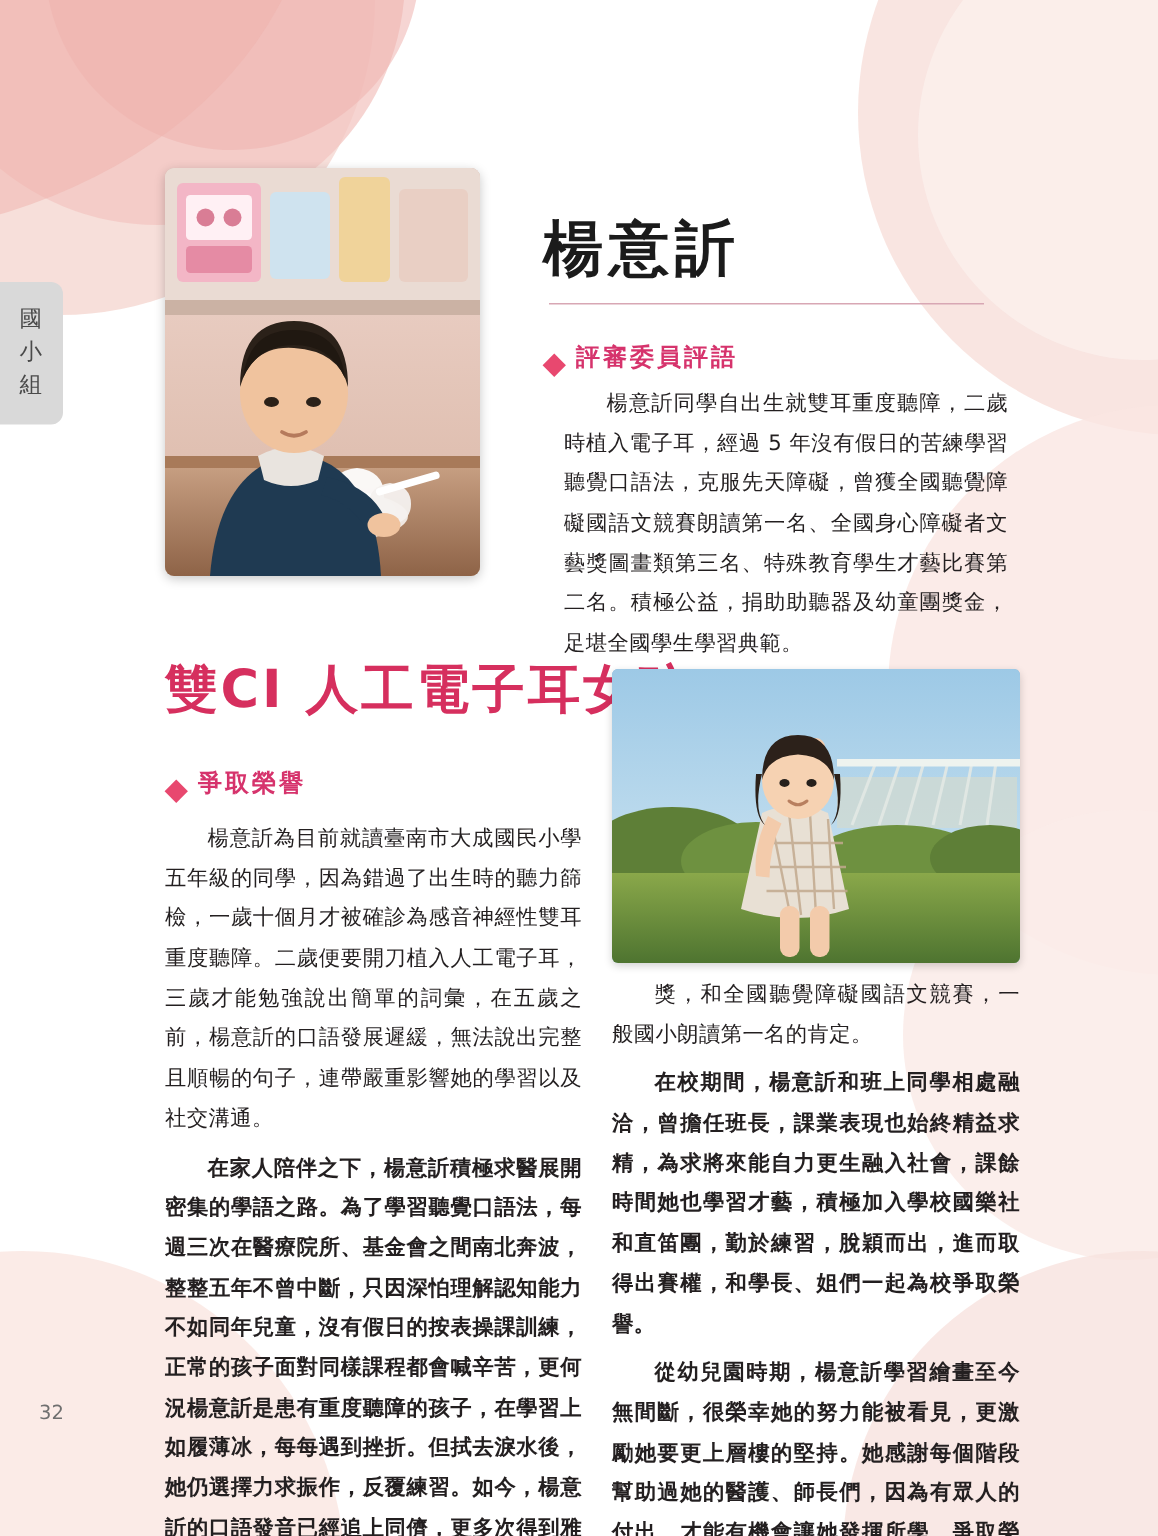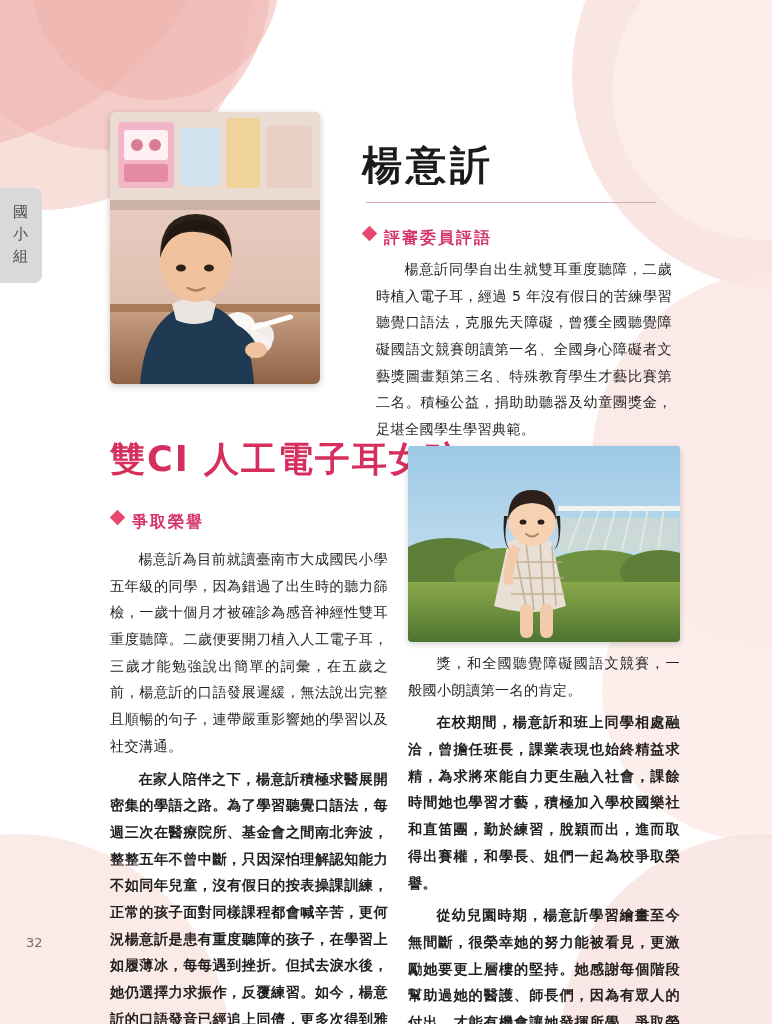--- a/index.html
+++ b/index.html
@@ -162,21 +162,21 @@
     left: 366px;
     top: 202px;
     width: 290px;
     height: 1px;
     background: #d8a7b4;
   }
   
   .sec-head {
     position: absolute;
     display: flex;
-    align-items: flex-start;
+    align-items: flex-end;
     gap: 9px;
   }
   .diamond {
     width: 11px;
     height: 11px;
     background: #e8486f;
     transform: rotate(45deg);
     display: inline-block;
   }
   .sec-head .txt {

